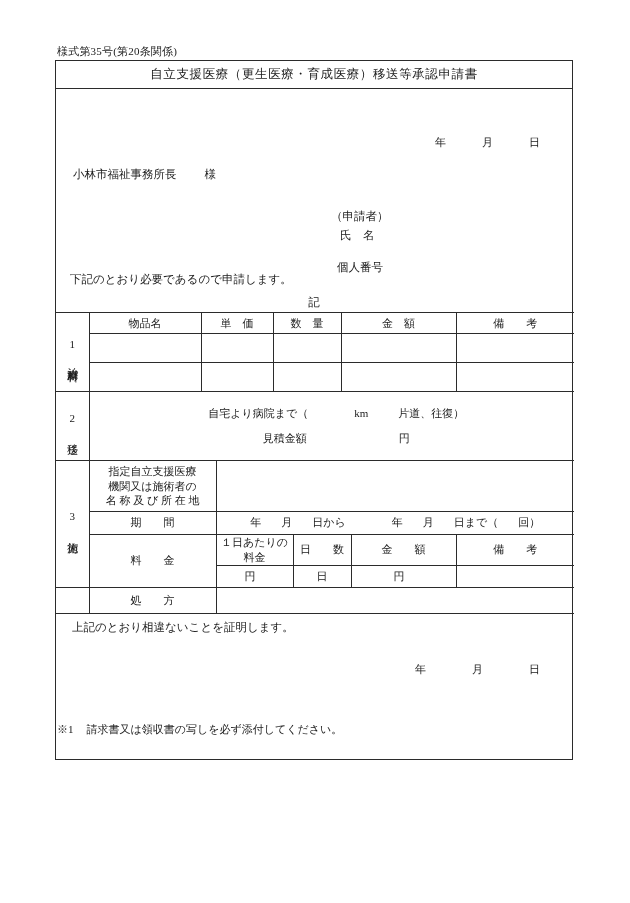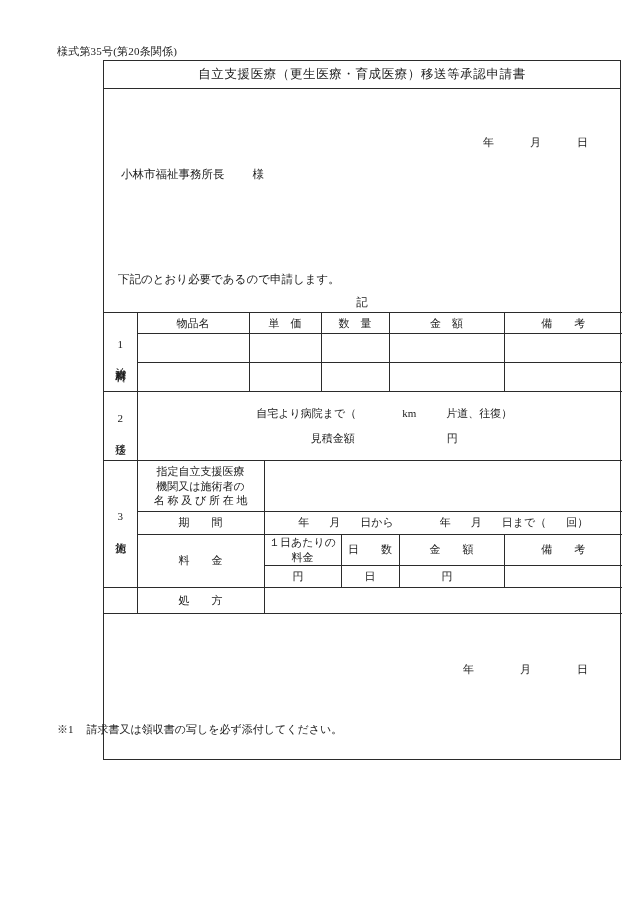--- a/index.html
+++ b/index.html
@@ -33,21 +33,20 @@
 
   
   .frame {
     position: absolute;
     left: 55px;
     top: 60px;
     width: 518px;
     height: 700px;
     border: 1px solid #2b2b2b;
     box-sizing: border-box;
-    margin-left: 48px;
   }
 
   
   .title-row {
     height: 28px;
     border-bottom: 1px solid #2b2b2b;
     display: flex;
     align-items: center;
     justify-content: center;
     box-sizing: border-box;
@@ -227,20 +226,25 @@
     <div class="upper">
 
       <div class="date-line">
         <span>年</span><span class="gap-y"></span><span>月</span><span class="gap-m"></span><span>日</span>
       </div>
 
       <div class="addressee">
         <span>小林市福祉事務所長</span><span class="sama">様</span>
       </div>
 
+      <div class="applicant-block">
+        <div>（申請者）</div>
+        <div class="name-row">氏　名</div>
+        <div class="ind-number">個人番号</div>
+      </div>
 
       <div class="request-sentence">下記のとおり必要であるので申請します。</div>
     </div>
 
     <div class="ki-row">記</div>
 
     <table class="tbl">
       <colgroup>
         <col style="width:33px">
           <col style="width:112px">
@@ -352,20 +356,21 @@
 
       <tr>
         <td class="no-left"></td>
         <td class="ctr" colspan="2" style="height:26px">処　　方</td>
         <td class="no-right" colspan="4"></td>
       </tr>
     </tbody>
       </table>
 
     <div class="cert">
+      <div class="cert-sentence">上記のとおり相違ないことを証明します。</div>
       <div class="cert-date">
         <span>年</span><span class="sp6"></span><span>月</span><span class="sp6"></span><span>日</span>
       </div>
       <div class="cert-sign">
       </div>
     </div>
 
   </div>
 
   <div class="footnote">

